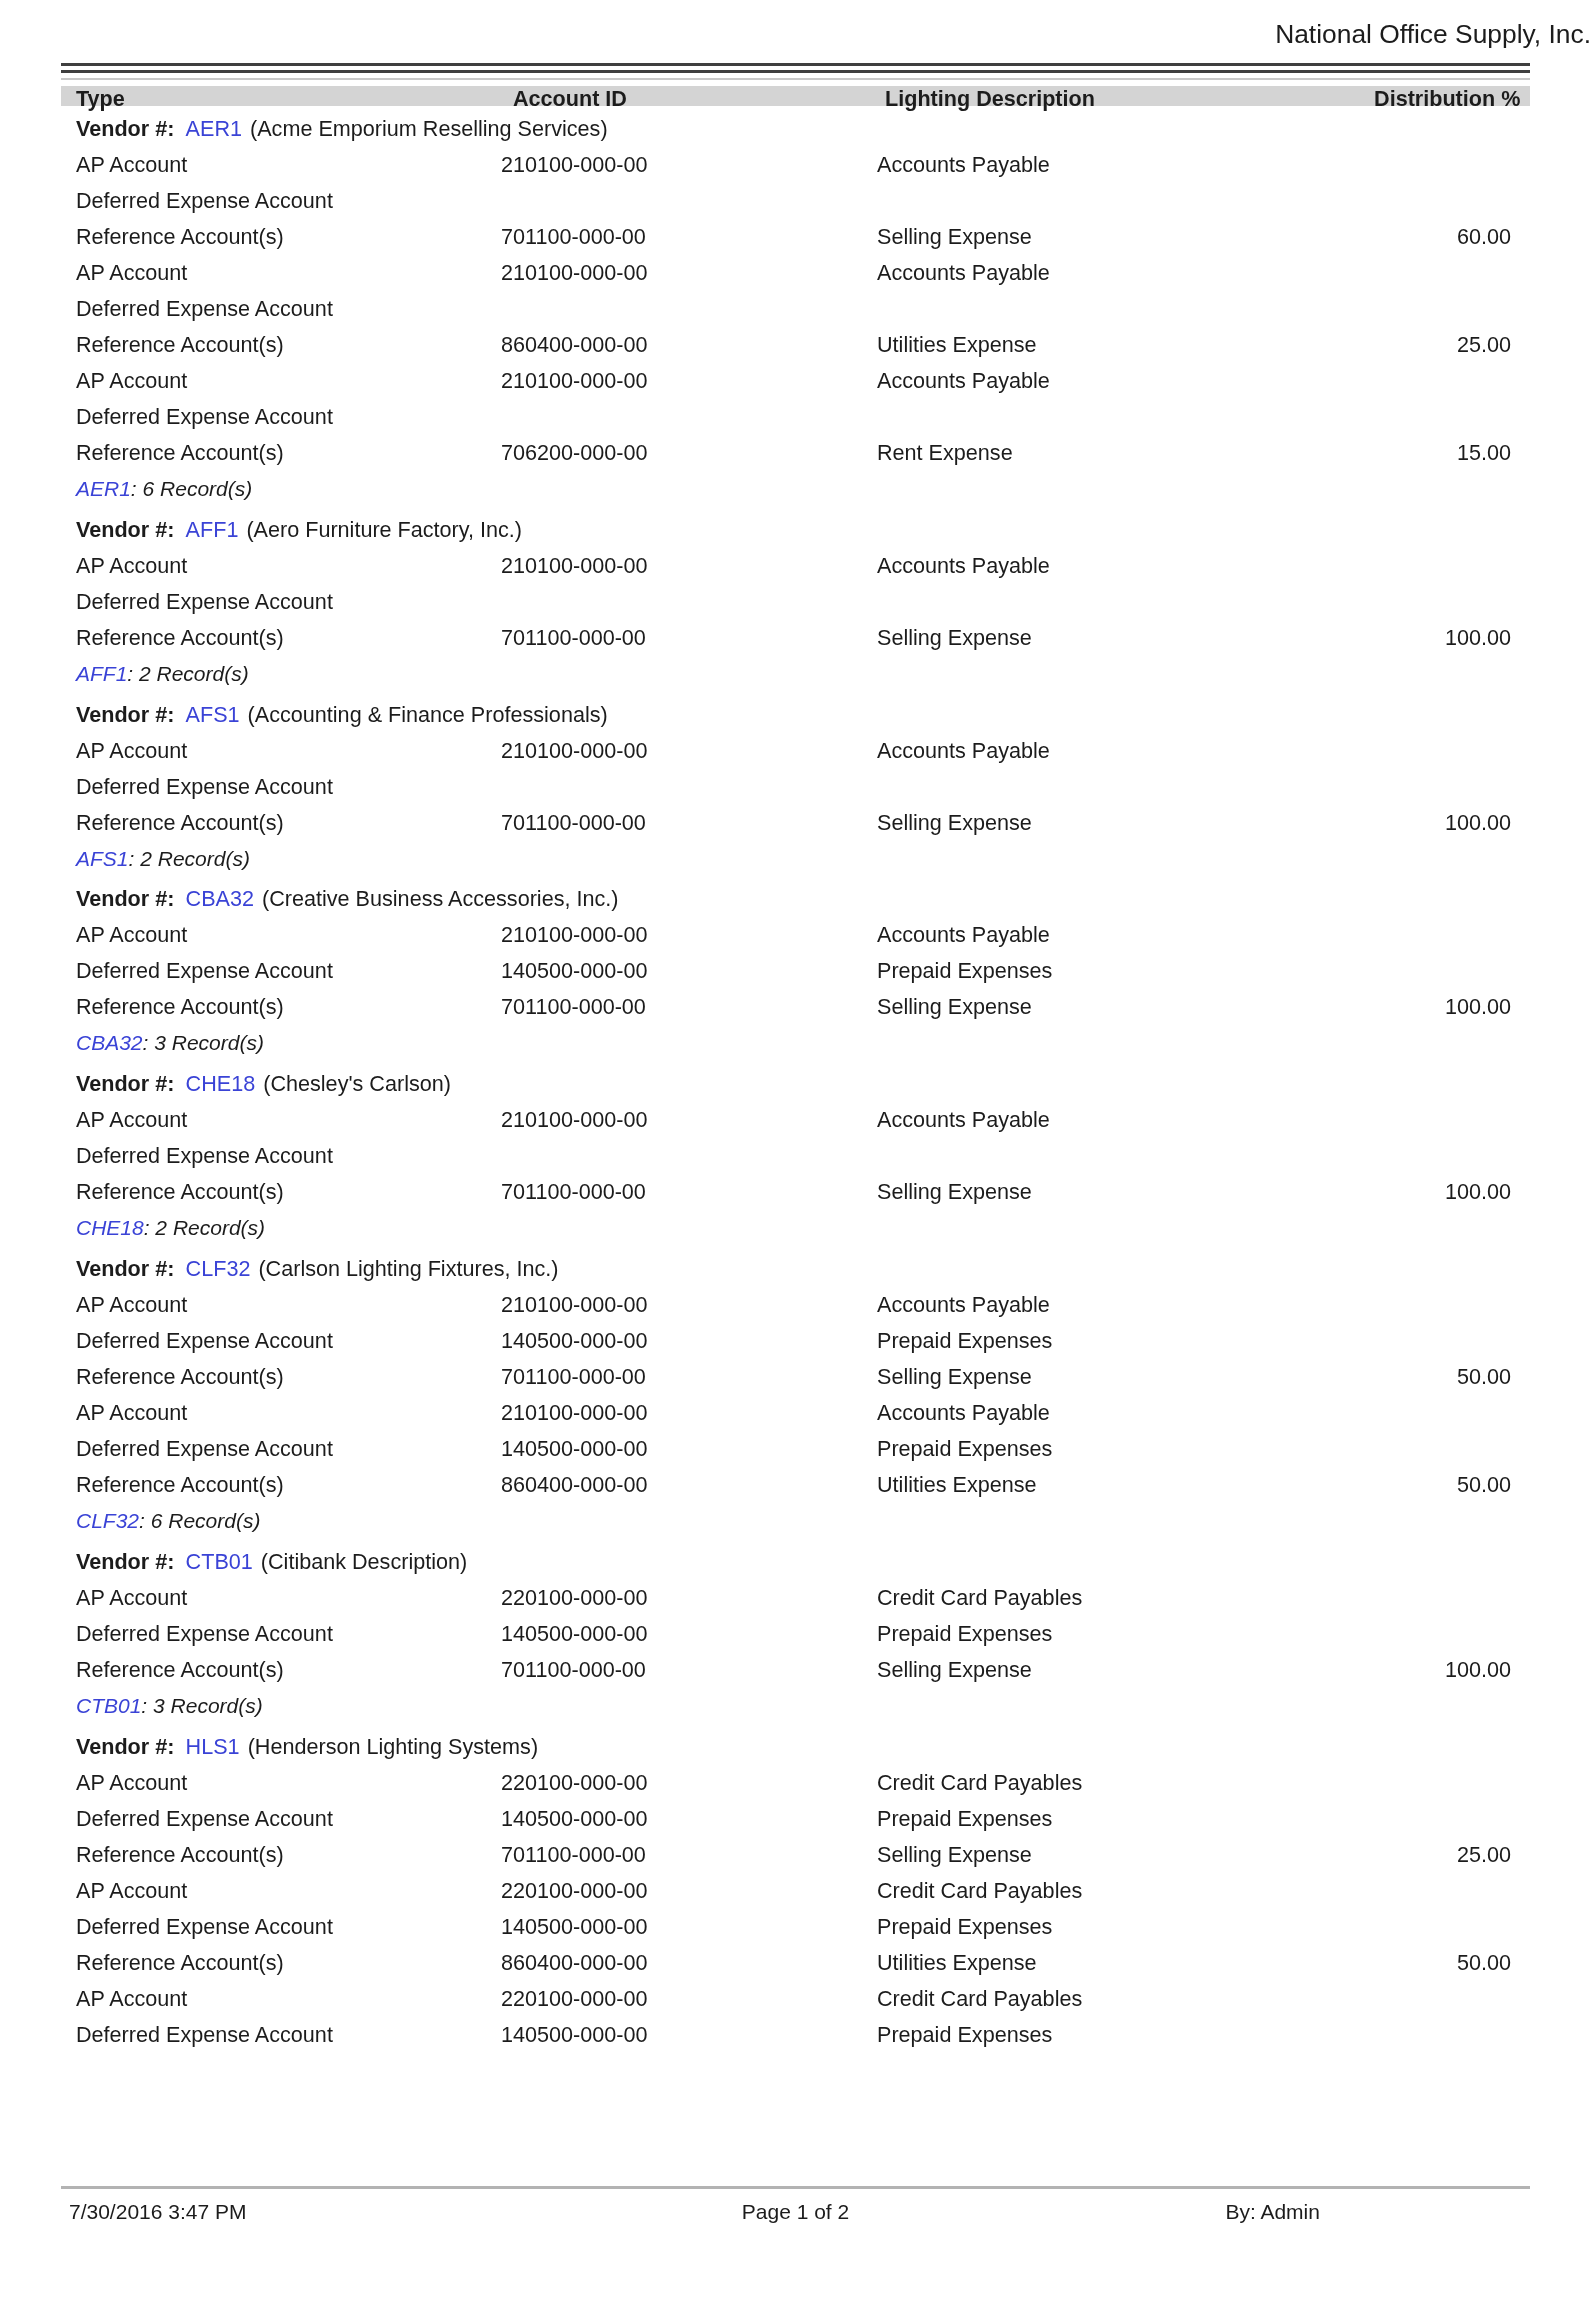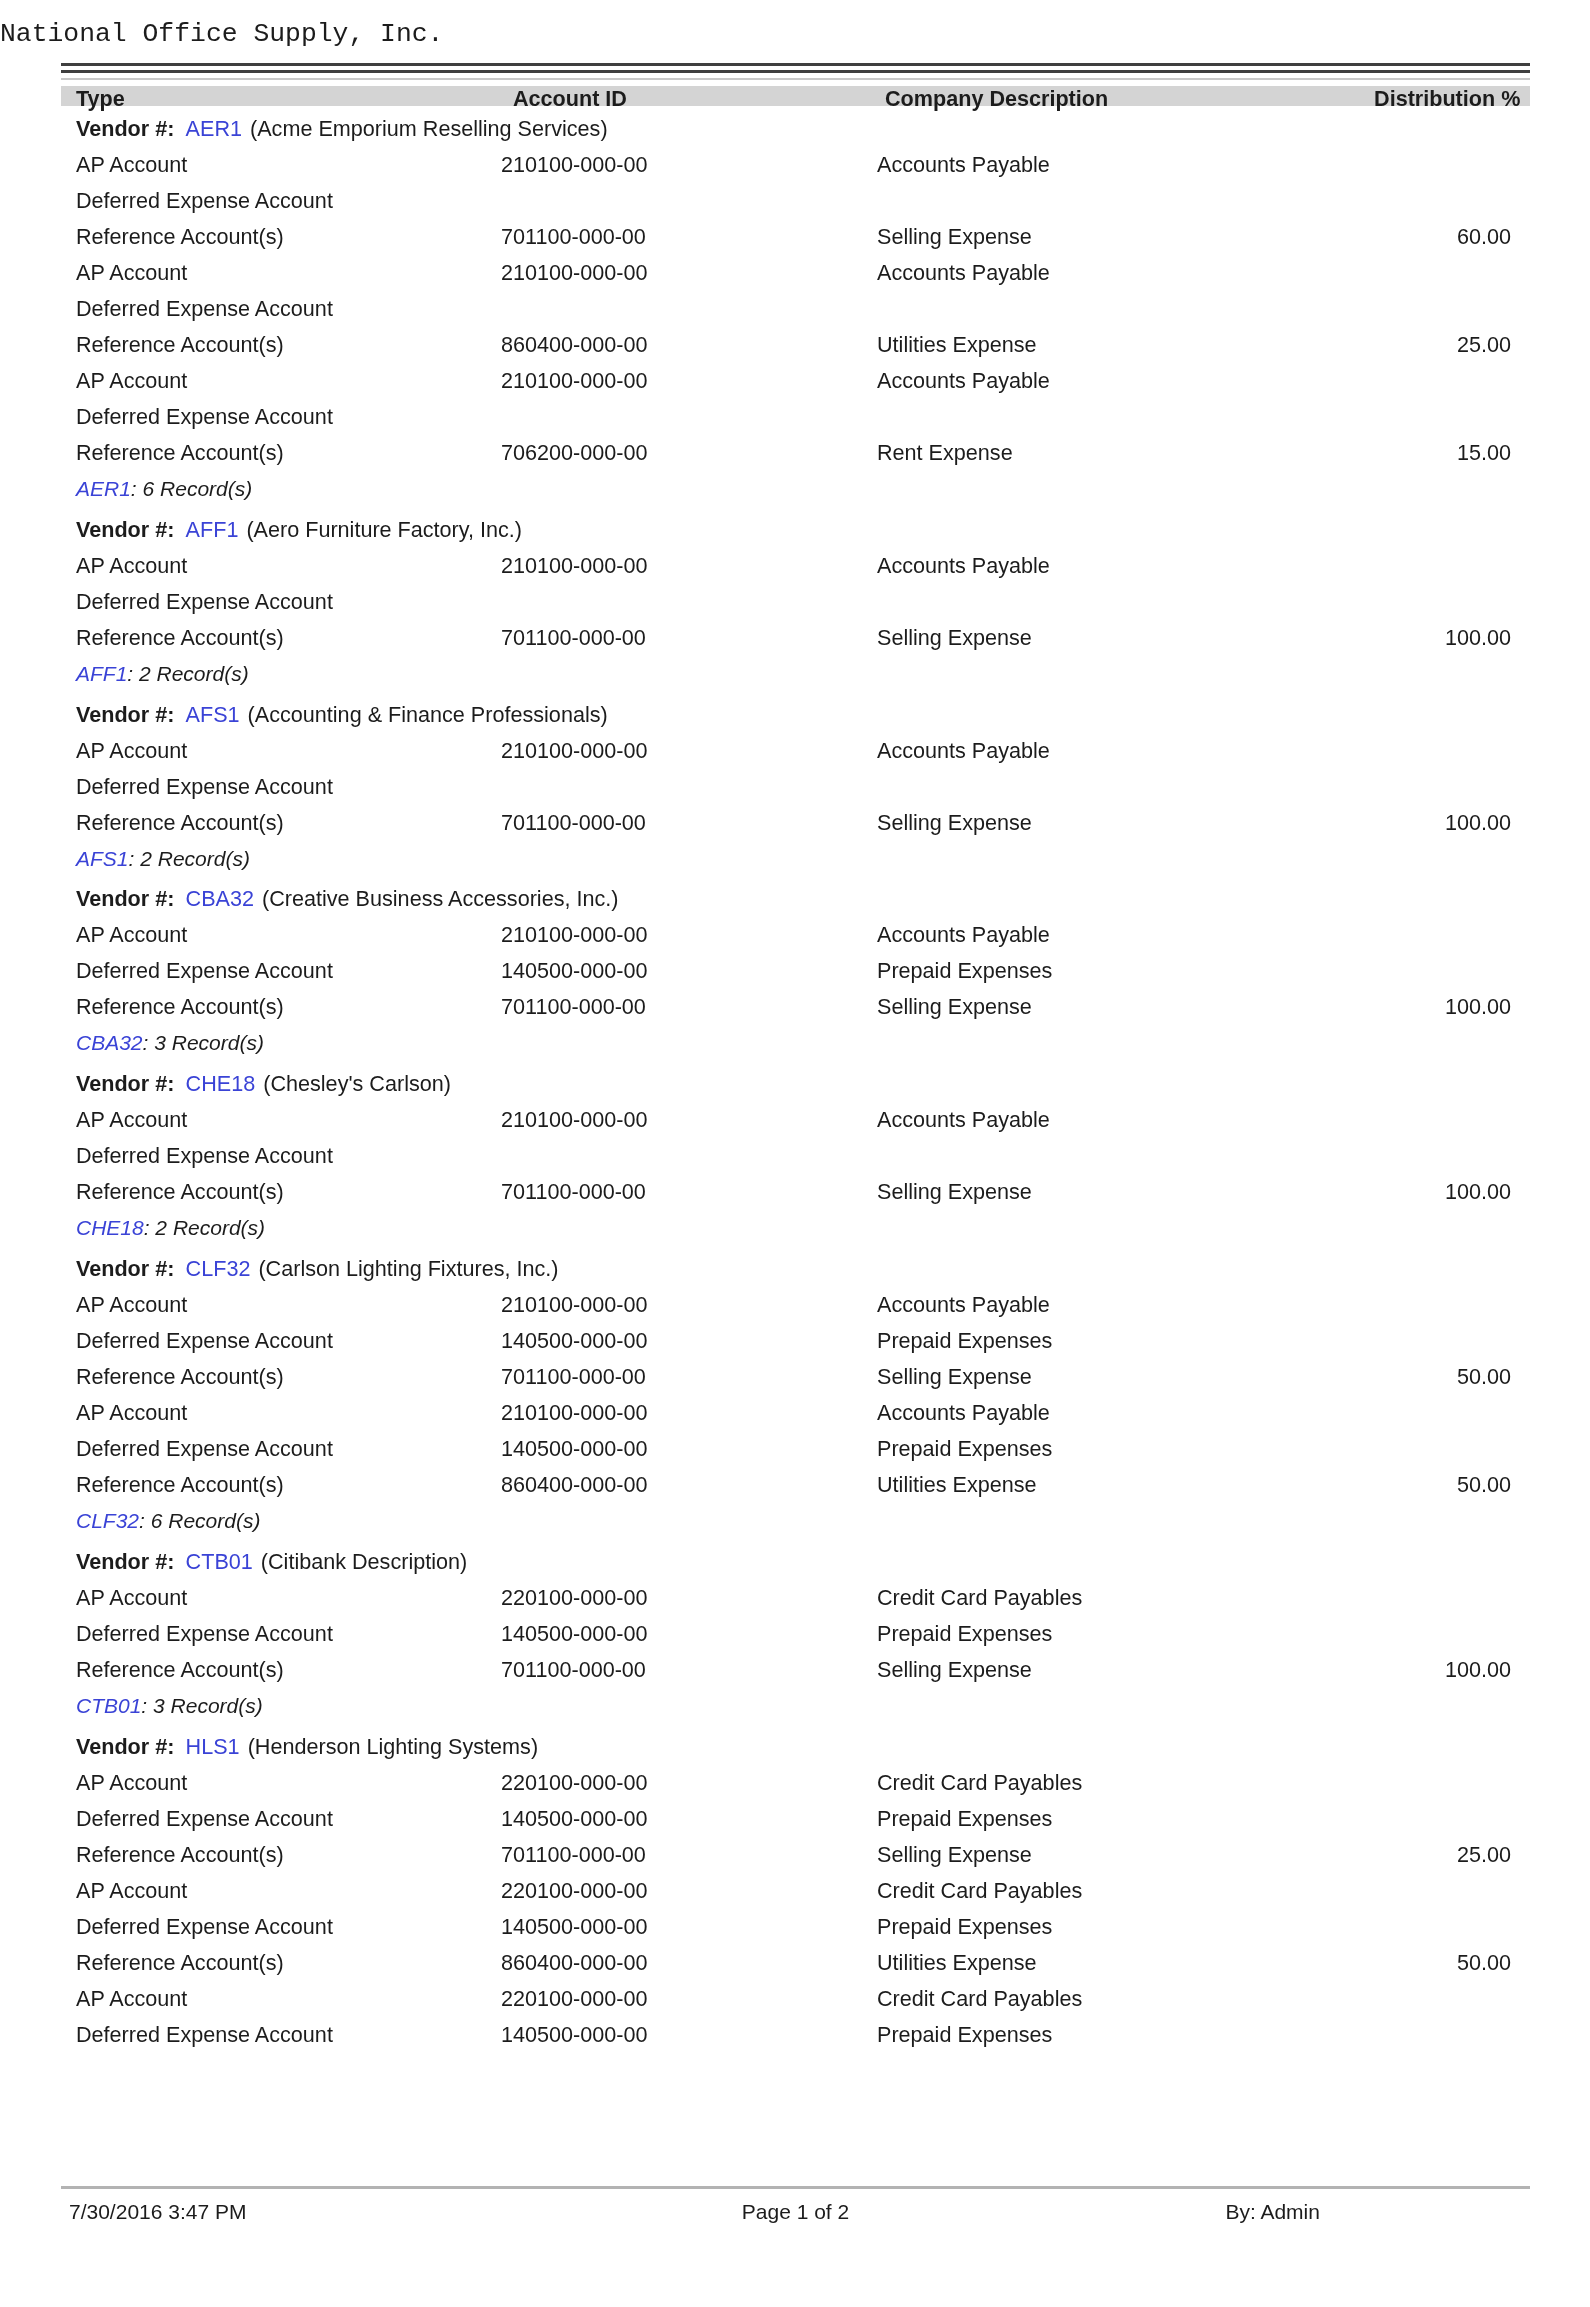--- a/index.html
+++ b/index.html
@@ -6,21 +6,21 @@
   * { box-sizing: border-box; }
   html, body { margin: 0; padding: 0; }
   body {
     width: 1591px; height: 2307px;
     background: #ffffff;
     font-family: "Liberation Sans", sans-serif;
     color: var(--ink);
     position: relative;
     overflow: hidden;
   }
-  .report-head { text-align: left; font-family: Liberation Mono, monospace; }
+  .report-head { text-align: right; }
   .company { margin-top: 19px; font-size: 26.4px; line-height: 30px; }
   .title   { margin-top: 21px; font-size: 51px; line-height: 59px; font-weight: 400; }
 
   .content { margin: 0 61px; }
   .rule-double { margin-top: 14.4px; height: 9.6px;
                  border-top: 3.2px solid #3f3f3f; border-bottom: 3.2px solid #3f3f3f; }
   .rule-thin { margin-top: 4.8px; border-top: 2.4px solid #c8c8c8; height: 0; }
 
   .grid4 { display: grid; grid-template-columns: 425px 376px 481px 1fr; align-items: center; }
 
@@ -62,21 +62,21 @@
   <div class="company">National Office Supply, Inc.</div>
 </div>
 
 <div class="content">
   <div class="rule-double"></div>
   <div class="rule-thin"></div>
 
   <div class="col-header grid4">
     <span class="c1">Type</span>
     <span class="c2">Account ID</span>
-    <span class="c3">Company Description</span>
+    <span class="c3">Lighting Description</span>
     <span class="c4">Distribution %</span>
   </div>
 
   <div id="vendor-blocks">
   <div class="vendor-block">
     <div class="vendor-header">
       <span class="vlabel">Vendor #:</span>
       <span class="vcode">AER1</span>
       <span class="vname">(Acme Emporium Reselling Services)</span>
     </div>

